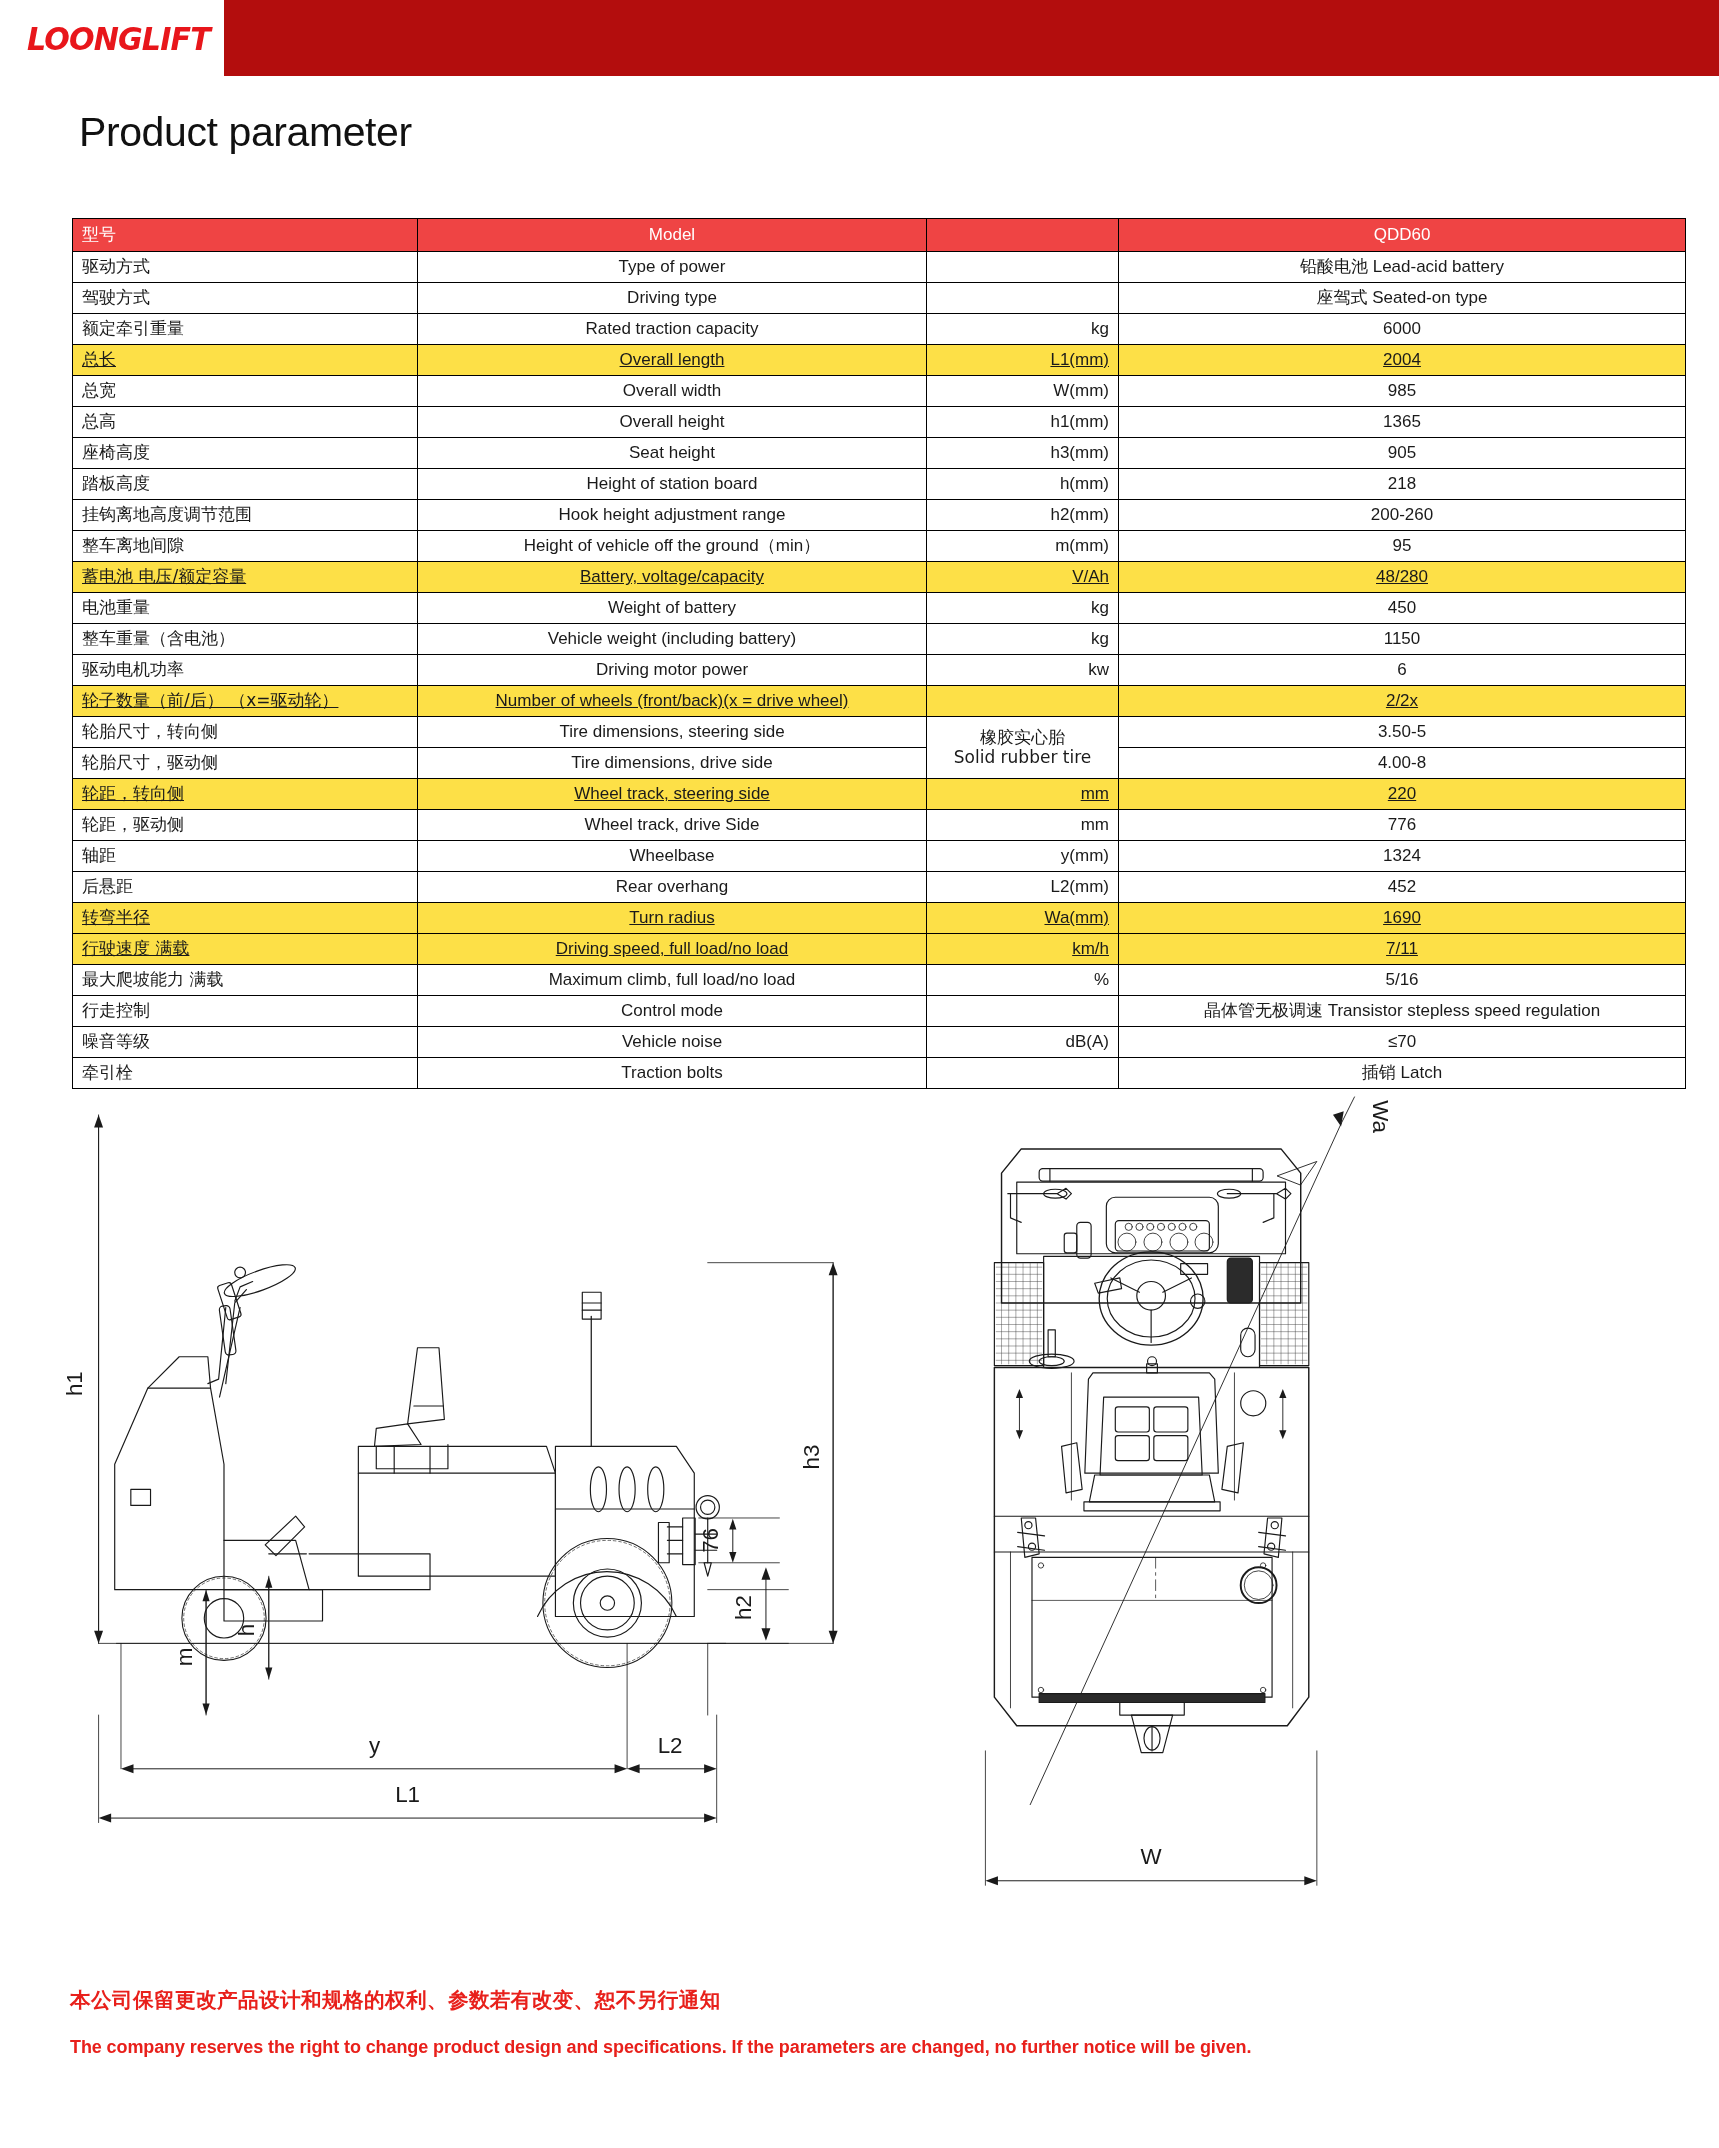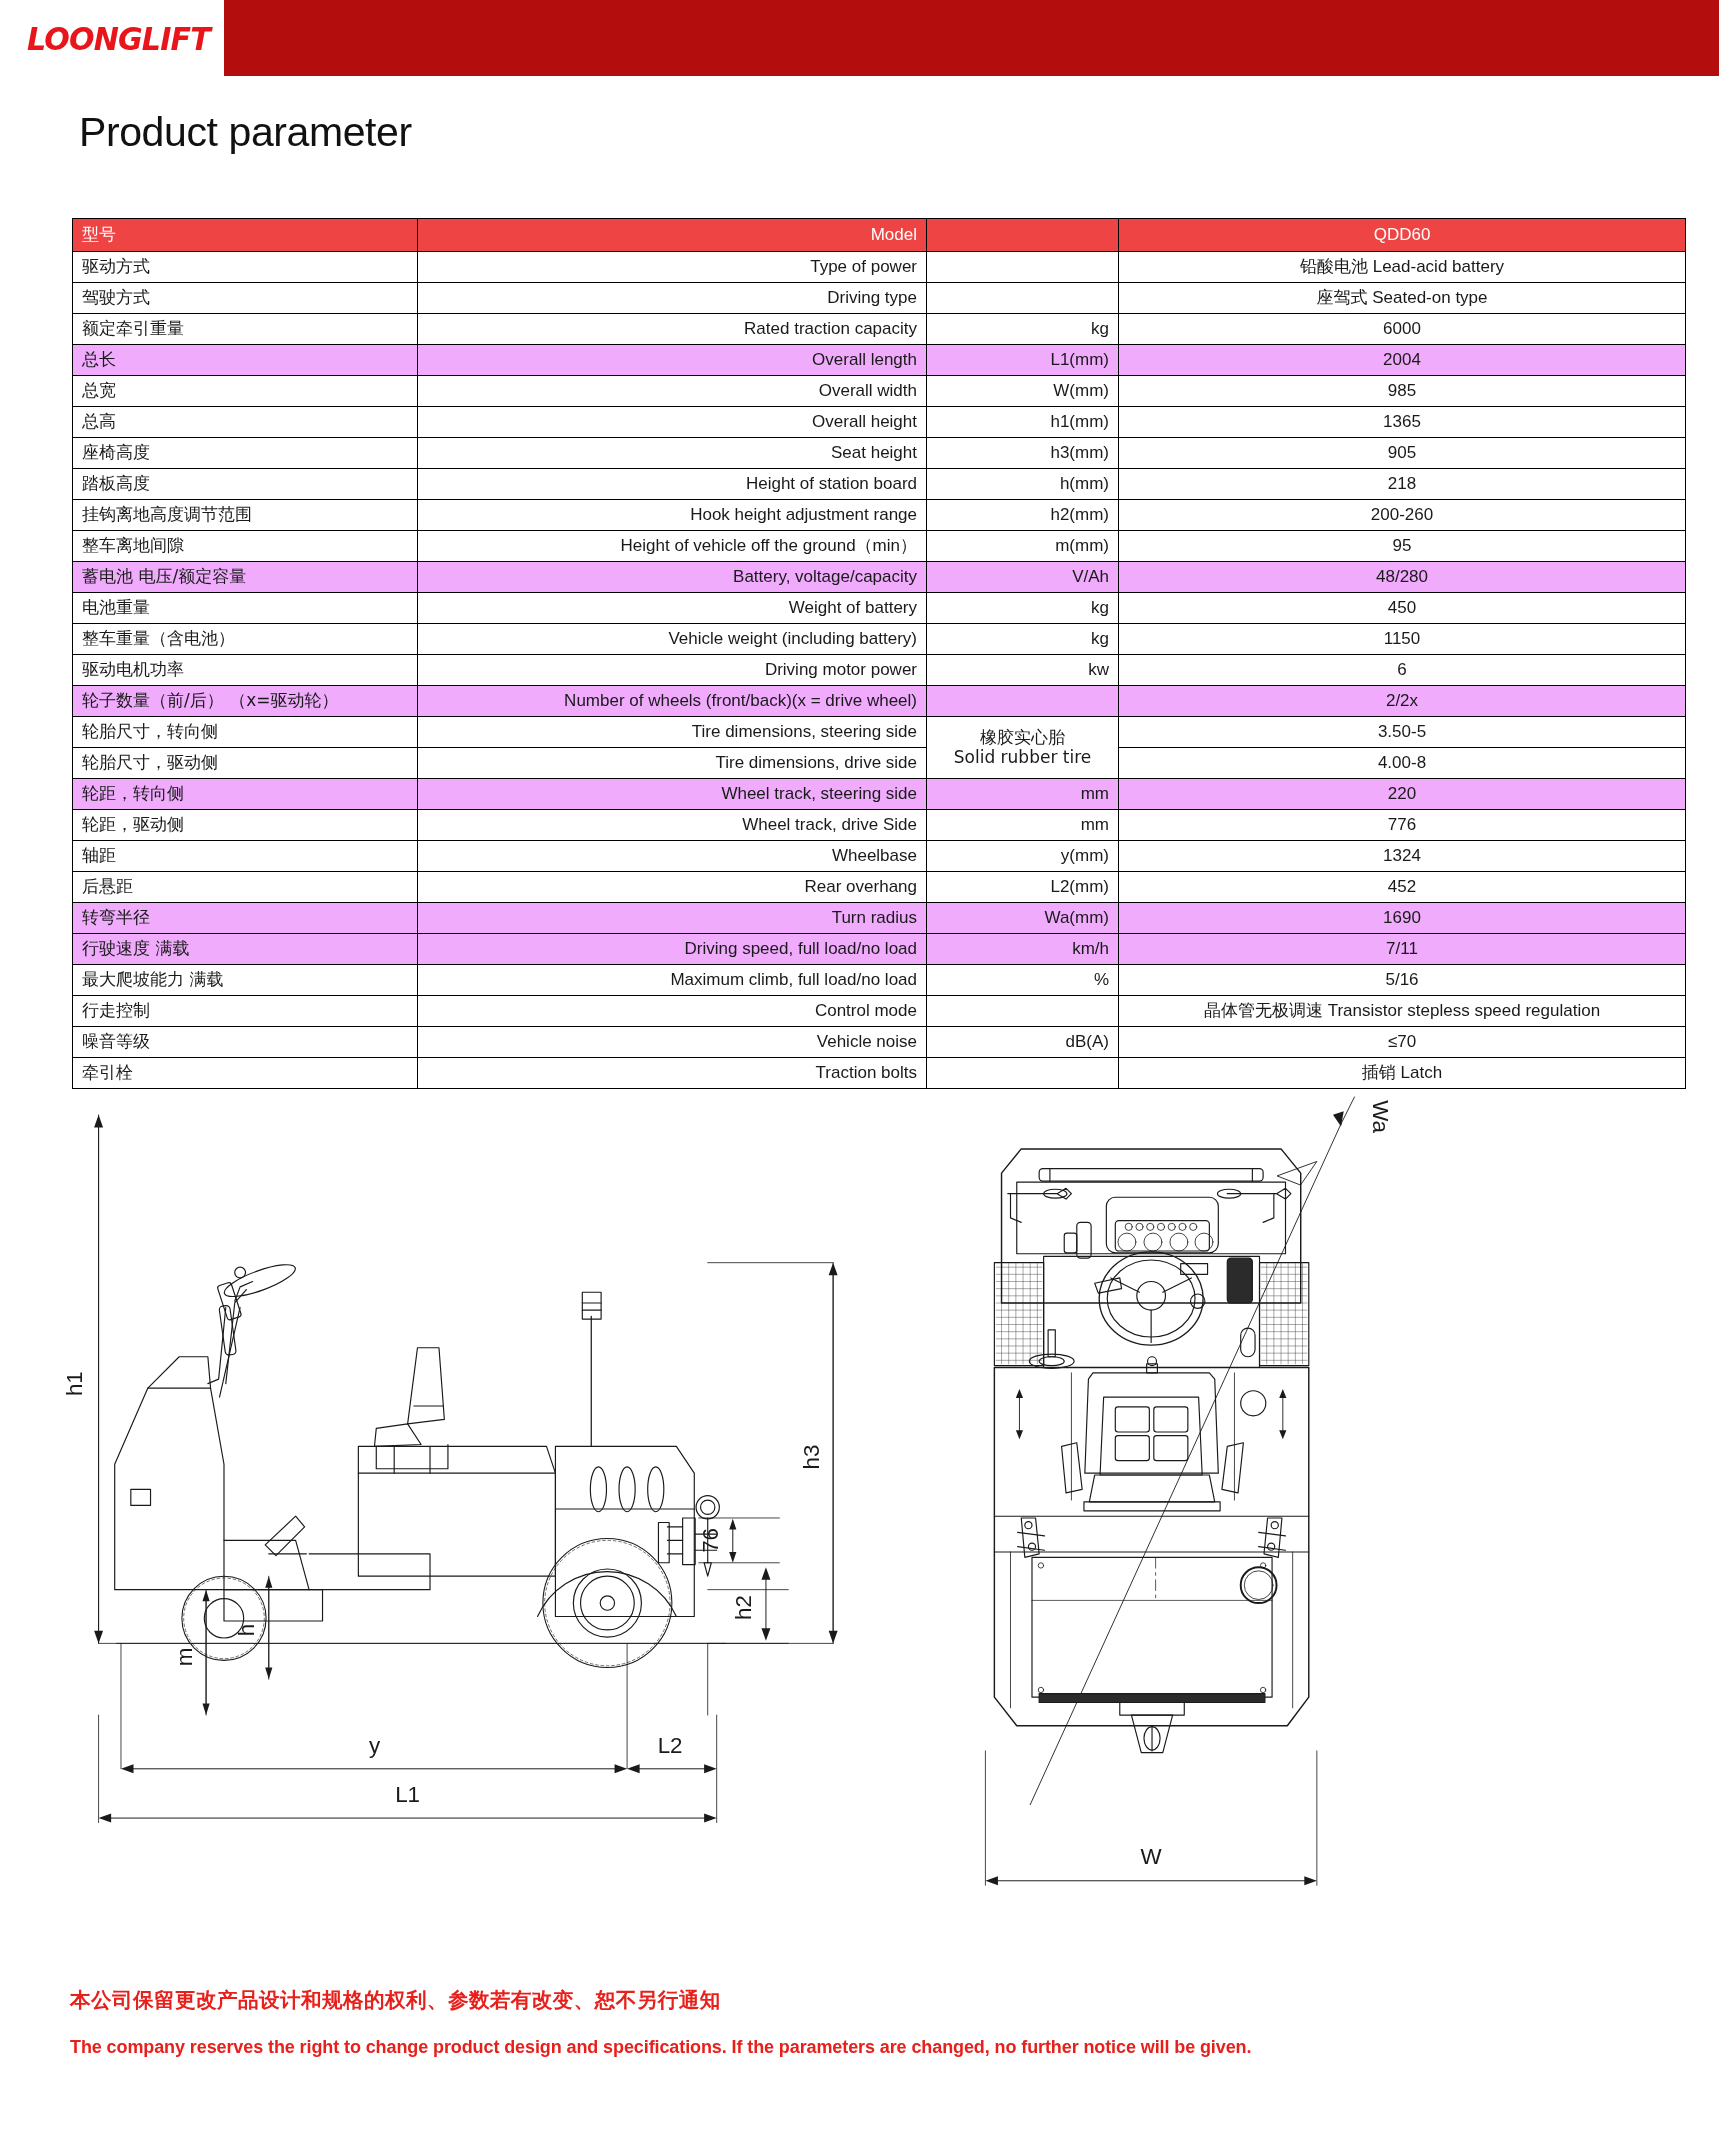--- a/index.html
+++ b/index.html
@@ -61,23 +61,23 @@
     line-height: 1.15;
     white-space: nowrap;
     overflow: hidden;
   }
   .spec-table tr.head td {
     background: #ef4444;
     color: #ffffff;
     font-size: 17px;
     height: 33px;
   }
-  .spec-table tr.shade td { background: #f0abfc; }
+  .spec-table tr.shade td { background: #fde047; text-decoration: underline; }
   .col-cn  { width: 345px; text-align: left; }
-  .col-en  { width: 509px; text-align: right; }
+  .col-en  { width: 509px; text-align: center; }
   .col-un  { width: 192px; text-align: right; }
   .col-val { width: 567px; text-align: center; }
   .cn-text { font-family: "DejaVu Sans", sans-serif; font-size: 17px; }
   .merged-unit {
     vertical-align: middle;
     text-align: center;
     font-family: "DejaVu Sans", sans-serif;
     line-height: 1.35;
   }
   .val-small { font-size: 16px; }

